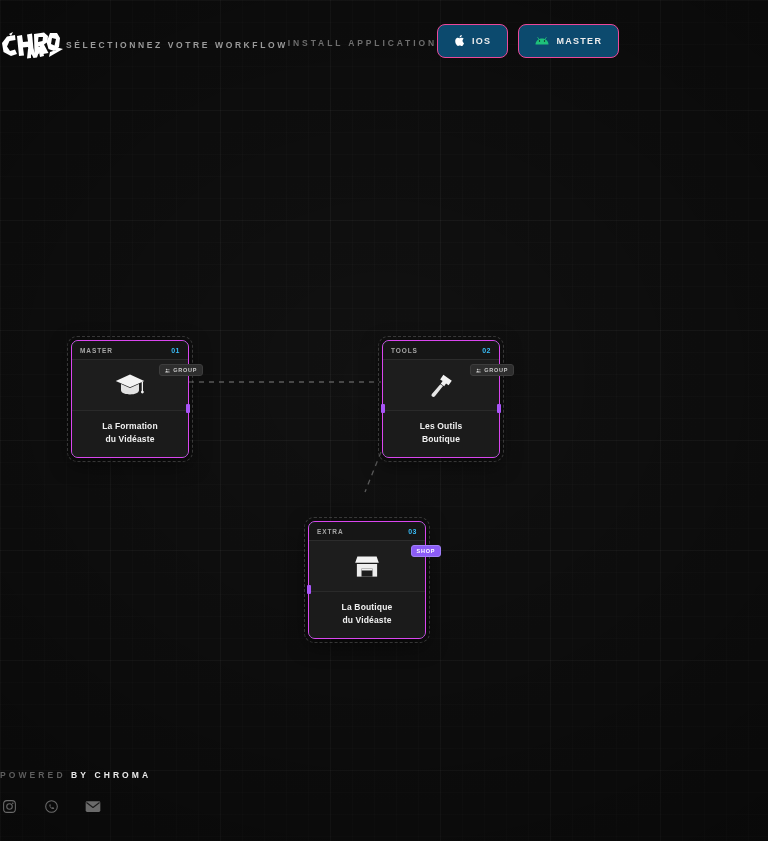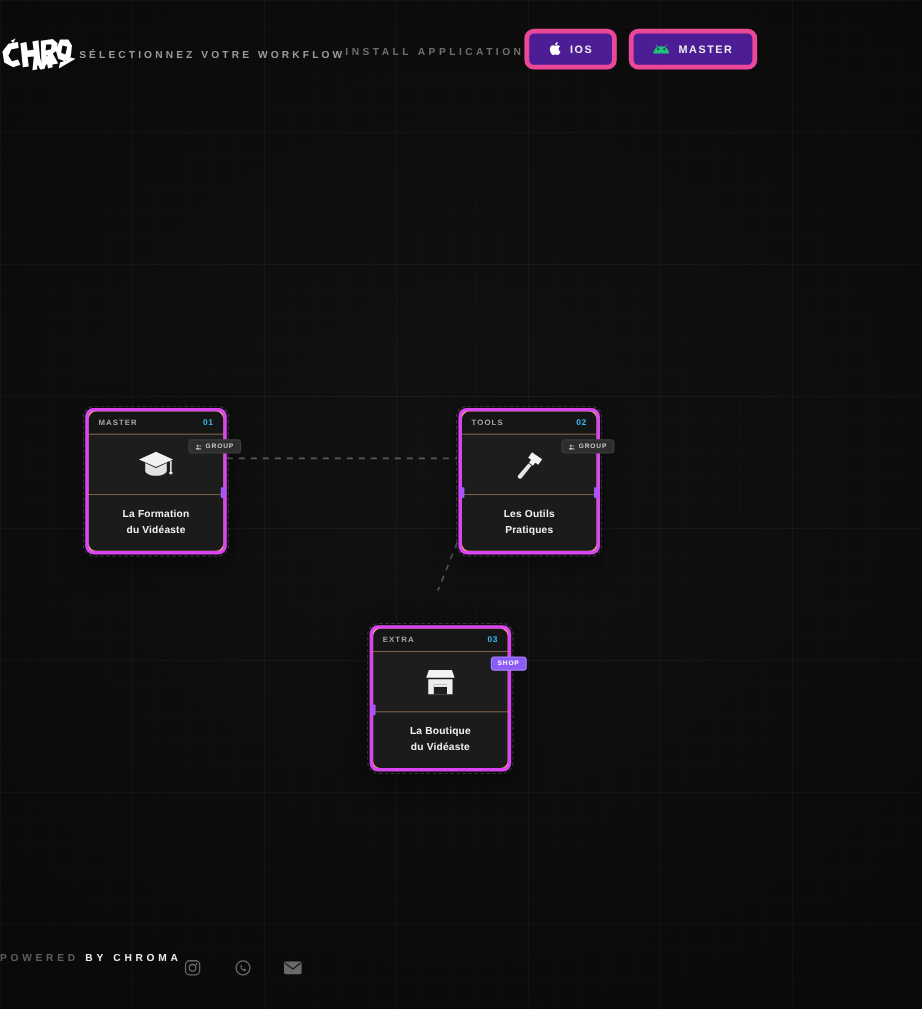--- a/index.html
+++ b/index.html
@@ -85,22 +85,22 @@
     gap: 10px;
   }
 
   .install-btn {
     display: flex;
     align-items: center;
     gap: 7px;
     height: 34px;
     padding: 0 16px;
     border-radius: 8px;
-    background: #4c1d95;
-    border: 4px solid #ec4899;
+    background: #0c4a6e;
+    border: 1px solid #ec4899;
     cursor: pointer;
   }
   .install-btn .btn-label {
     font-size: 9px;
     font-weight: bold;
     letter-spacing: 1.3px;
     color: #ededed;
   }
   .install-btn .btn-icon { display: flex; align-items: center; }
 
@@ -114,22 +114,22 @@
   #edge-layer {
     position: absolute;
     top: 0; left: 0;
     width: 768px; height: 841px;
     pointer-events: none;
   }
 
   .node {
     position: absolute;
     width: 118px;
-    background: #fdba74;
-    border: 3px solid #d946ef;
+    background: #15803d;
+    border: 1px solid #d946ef;
     border-radius: 7px;
     overflow: visible;
     box-shadow: 0 6px 20px rgba(0,0,0,0.55);
   }
 
   .node-select-ring {
     position: absolute;
     top: -5px; left: -5px; right: -5px; bottom: -5px;
     border: 1px dashed rgba(150,150,150,0.32);
     border-radius: 10px;
@@ -225,22 +225,22 @@
   }
   .handle.left  { left: -2px; }
   .handle.right { right: -2px; }
 
   
   #footer {
     position: absolute;
     left: 0; right: 1px;
     bottom: 26px;
     display: flex;
-    flex-direction: row;
-    align-items: center;
+    flex-direction: column;
+    align-items: flex-start;
   }
   #powered-by {
     font-size: 8.5px;
     font-weight: bold;
     letter-spacing: 3.1px;
     color: #5e5e5e;
     white-space: nowrap;
   }
   #powered-by .bright { color: #eaeaea; }
 
@@ -393,21 +393,21 @@
             <path fill="#e6e6e6" d="M14.6 14.4 L17.8 16.6 L8.2 28.6 C7.4 29.6 6.0 29.8 5.0 29.1 C4.0 28.4 3.9 27.0 4.6 26.0 Z"></path>
           </svg>
         </span>
 
         <span class="handle left"></span>
         <span class="handle right"></span>
       </div>
 
       <div class="node-footer">
         <span class="node-title-line">Les Outils</span>
-        <span class="node-title-line">Pratiques</span>
+        <span class="node-title-line">Boutique</span>
       </div>
     </div>
 
     <div class="node" style="left:308px; top:521px;">
       <div class="node-select-ring"></div>
 
       <div class="node-header">
         <span class="node-kind">EXTRA</span>
         <span class="node-index">03</span>
       </div>

